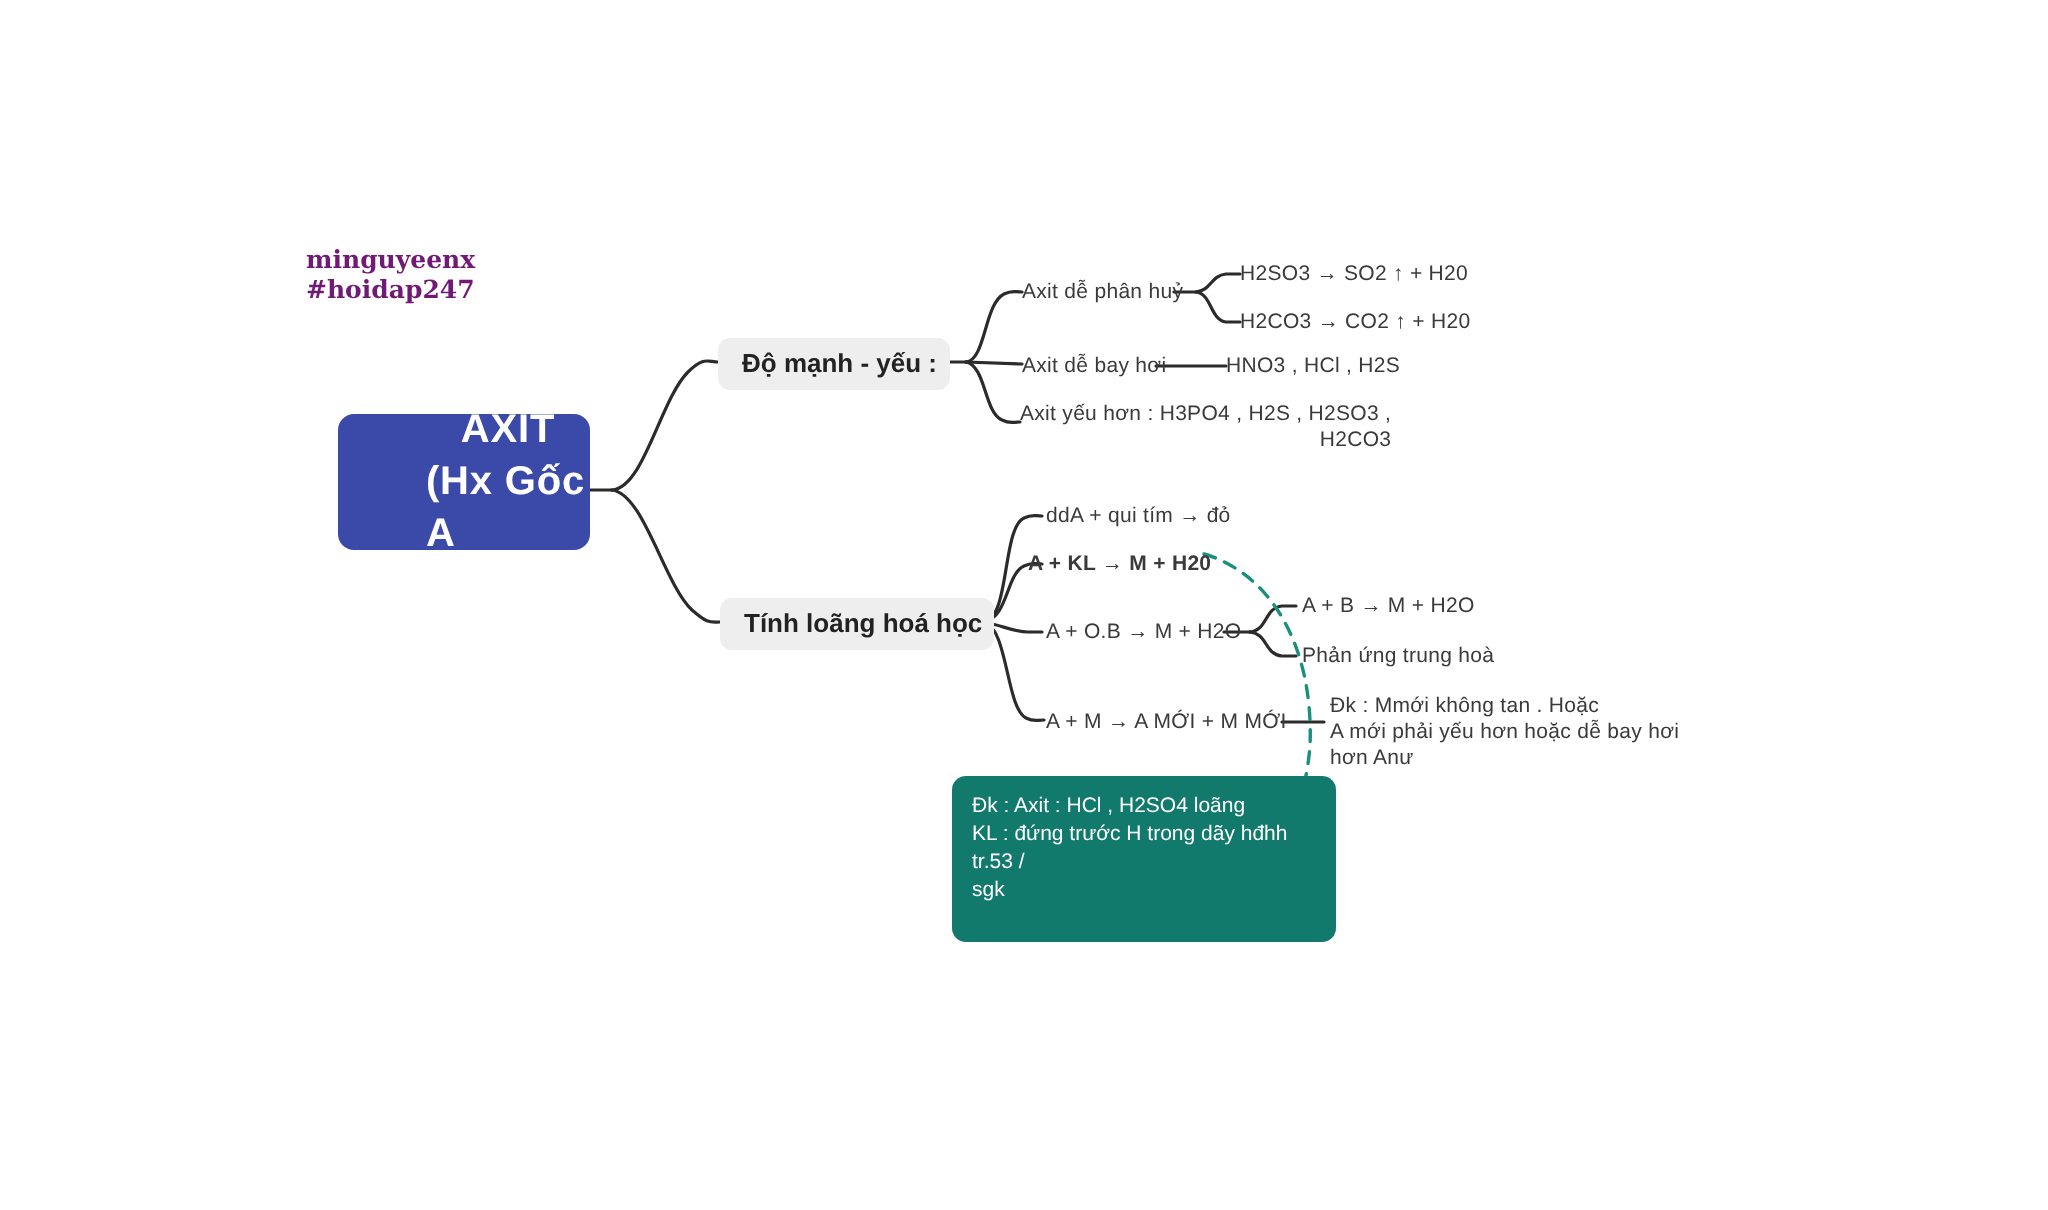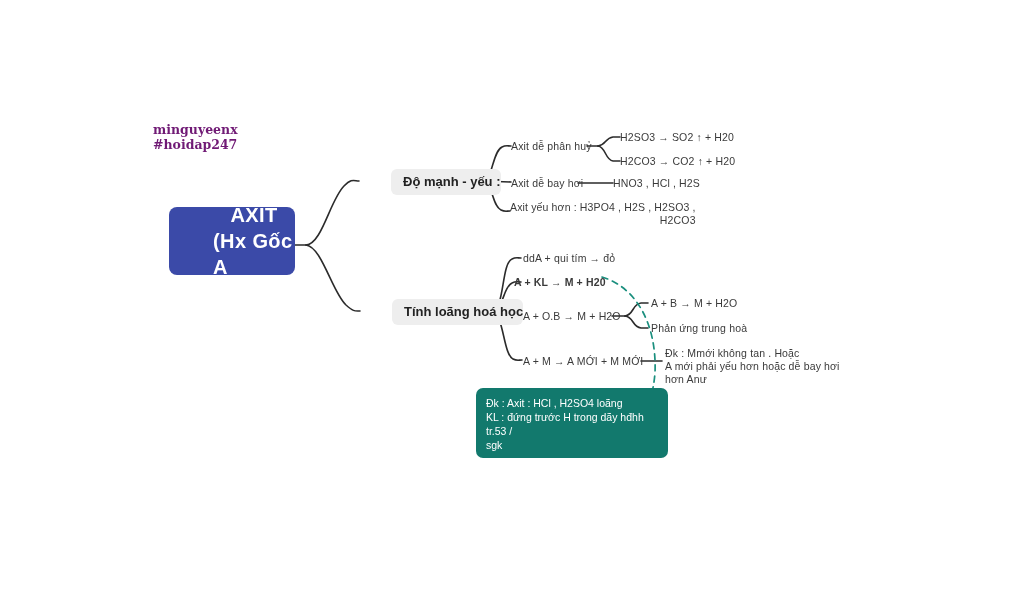--- a/index.html
+++ b/index.html
@@ -67,24 +67,23 @@
 
   
   .branch-node {
     position: absolute;
     background: #eeeeee;
     border-radius: 6px;
     color: #222222;
     font-family: "Liberation Sans", sans-serif;
     font-size: 13px;
     font-weight: bold;
-    padding: 5px 0 6px 12px;
+    padding: 5px 6px 6px 12px;
     white-space: nowrap;
     box-sizing: border-box;
-    margin-left: 32px;
   }
   #branch-strength { left: 359px; top: 169px; }
   #branch-properties { left: 360px; top: 299px; }
 
   
   .leaf {
     position: absolute;
     color: #3a3a3a;
     font-family: "Liberation Sans", sans-serif;
     font-size: 10.5px;
@@ -98,21 +97,21 @@
     position: absolute;
     left: 476px;
     top: 388px;
     width: 192px;
     background: #12796d;
     border-radius: 7px;
     color: #ffffff;
     font-family: "Liberation Sans", sans-serif;
     font-size: 10.5px;
     line-height: 14px;
-    padding: 8px 10px 6px 10px;
+    padding: 8px 10px 19px 10px;
     white-space: pre-line;
     box-sizing: border-box;
   }
 </style>
 </head>
 <body>
 
 <div id="canvas">
 
   <svg class="edges" viewBox="0 0 1024 605" xmlns="http://www.w3.org/2000/svg">

